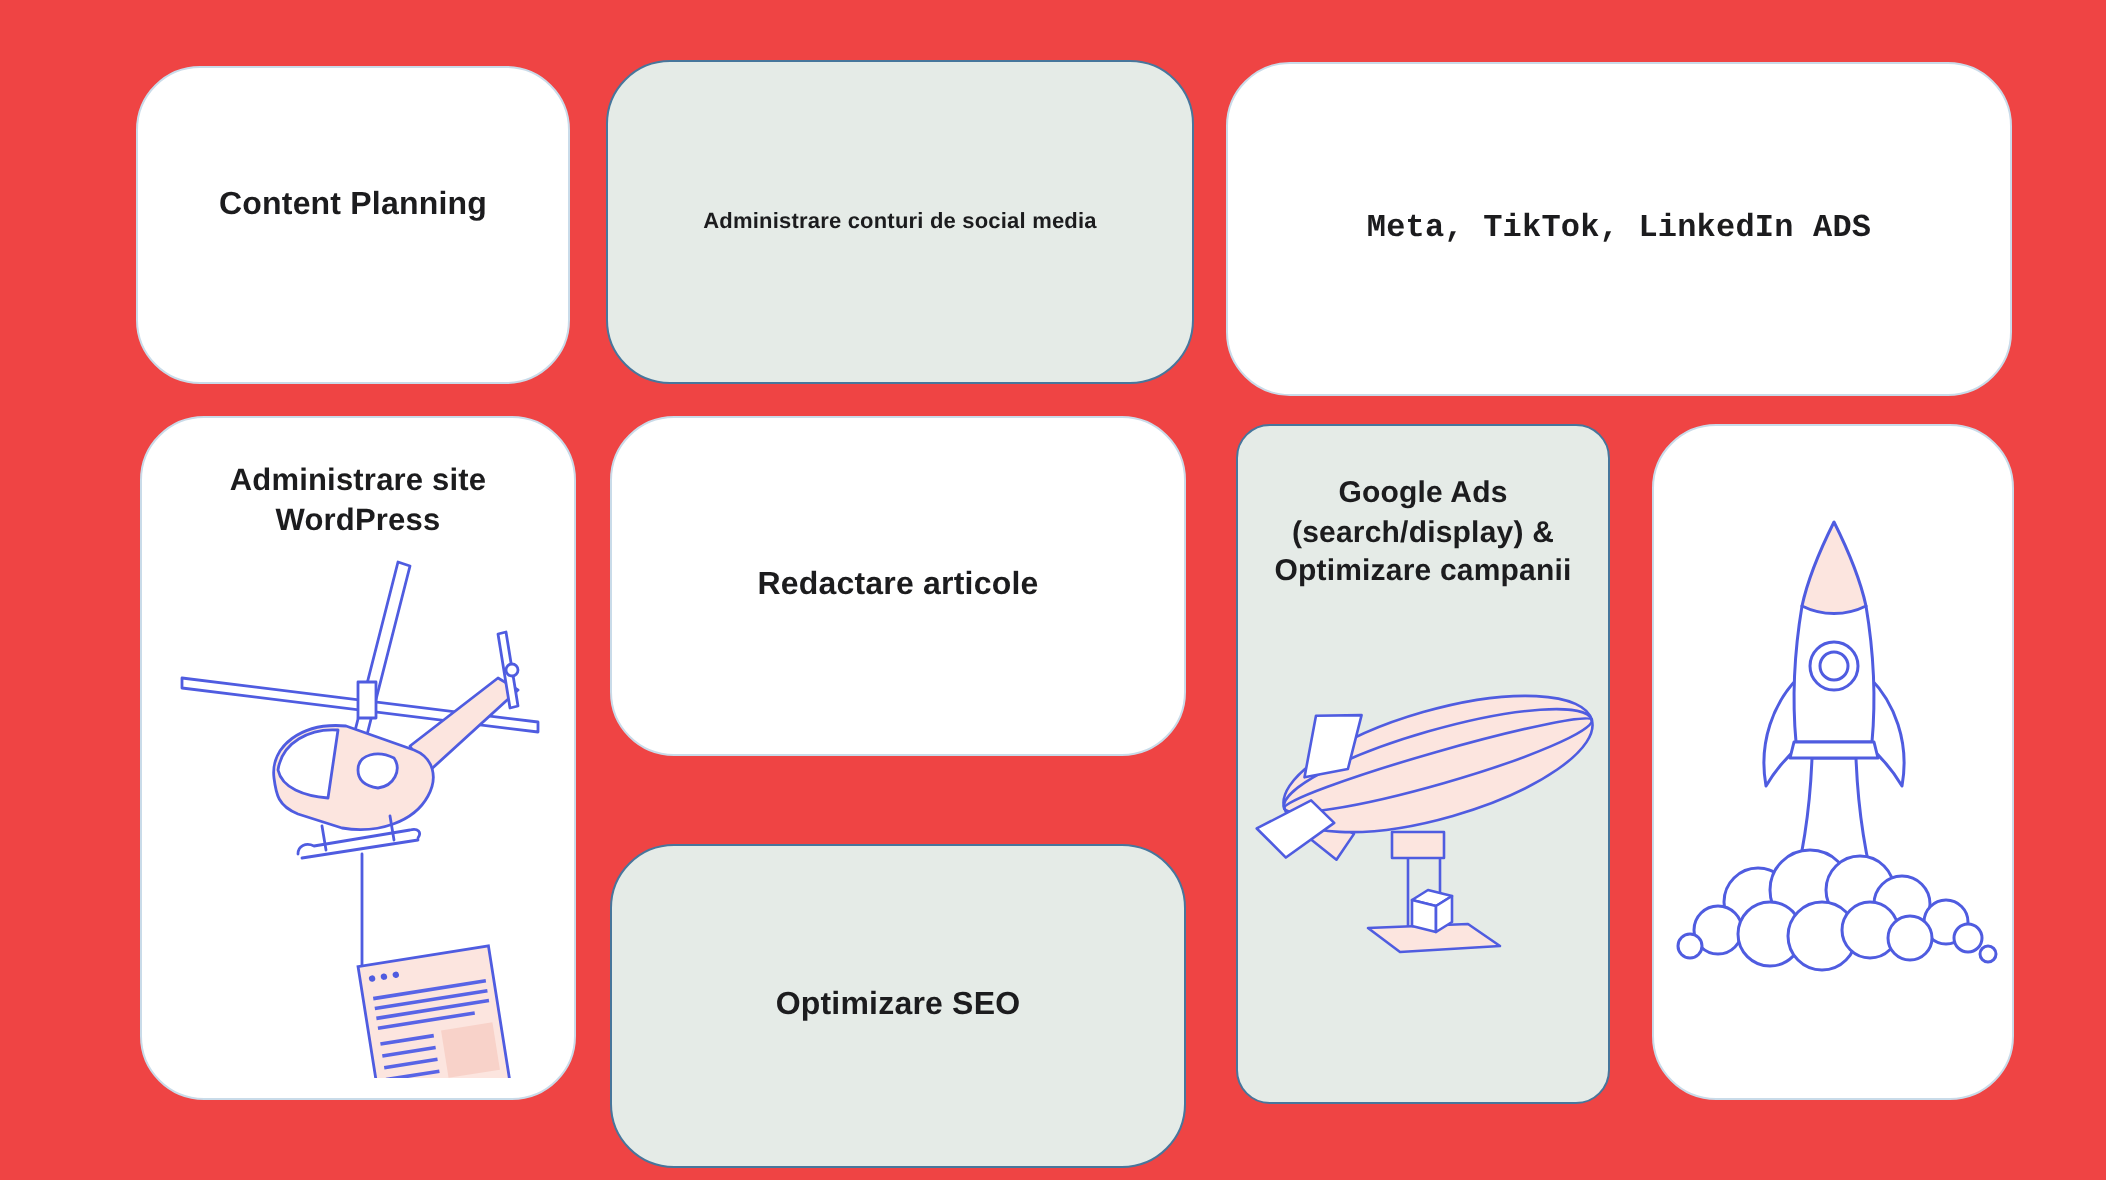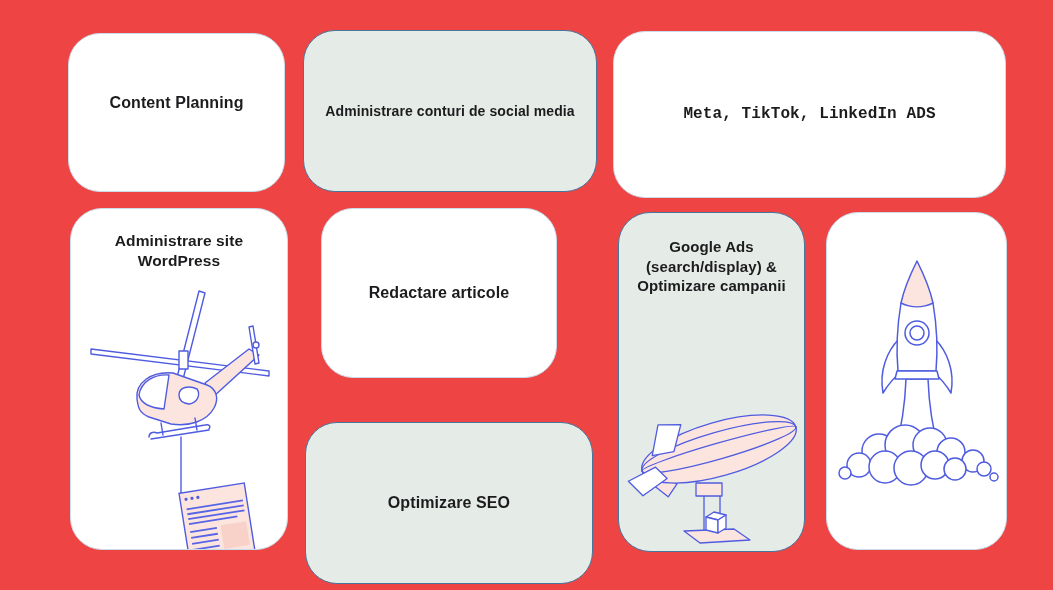--- a/index.html
+++ b/index.html
@@ -26,30 +26,30 @@
   .label{
     font-weight:bold;
     font-size:16px;
     line-height:1.3;
     color:#1c1c1e;
     letter-spacing:.1px;
   }
   
   .c1{left:68px;top:33px;width:217px;height:159px;padding-bottom:18px;}
   .c2{left:303px;top:30px;width:294px;height:162px;}
-  .c2 .label{width:262px;font-size:14px;}
+  .c2 .label{width:262px;font-size:11px;}
   .c3{left:613px;top:31px;width:393px;height:167px;font-family:Liberation Mono, monospace;}
   .c4{left:70px;top:208px;width:218px;height:342px;}
-  .c5{left:321px;top:208px;width:236px;height:170px;}
+  .c5{left:305px;top:208px;width:288px;height:170px;}
   .c6{left:305px;top:390px;width:288px;height:162px;margin-top:32px;}
-  .c7{left:618px;top:212px;width:187px;height:340px;}
+  .c7{left:618px;top:212px;width:187px;height:340px;border-radius:17px;}
   .c8{left:826px;top:212px;width:181px;height:338px;}
   .tall{
     flex-direction:column;
-    justify-content:space-between;
+    justify-content:flex-start;
     padding-top:22px;
   }
   .c4 .label{width:165px;font-size:15.5px;}
   .c7 .label{width:170px;font-size:15px;padding-top:2px;}
   .c8 .label{width:160px;font-size:15px;padding-top:2px;}
   .illus{display:block;}
   .c4 .illus{margin-top:6px;}
   .c7 .illus{margin-top:28px;}
   .c8 .illus{margin-top:20px;}
 </style>

